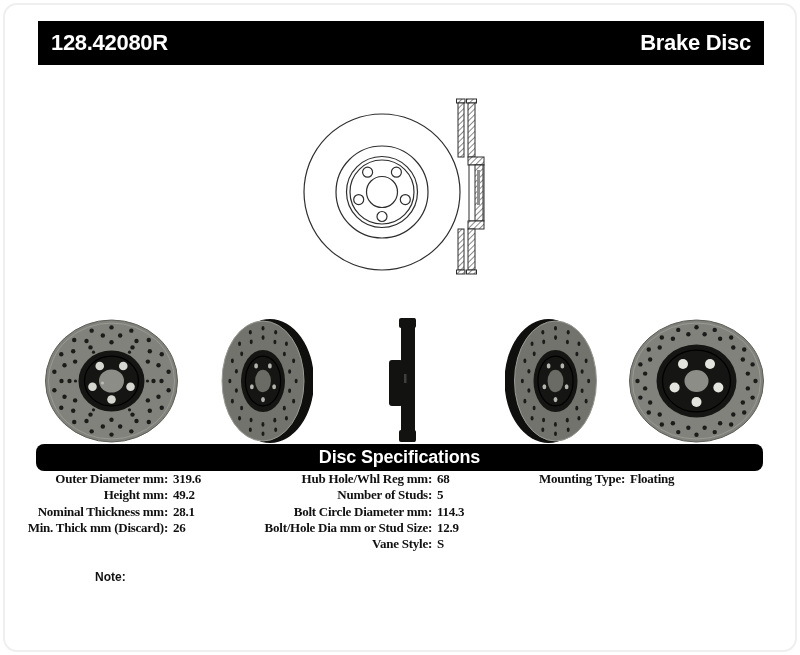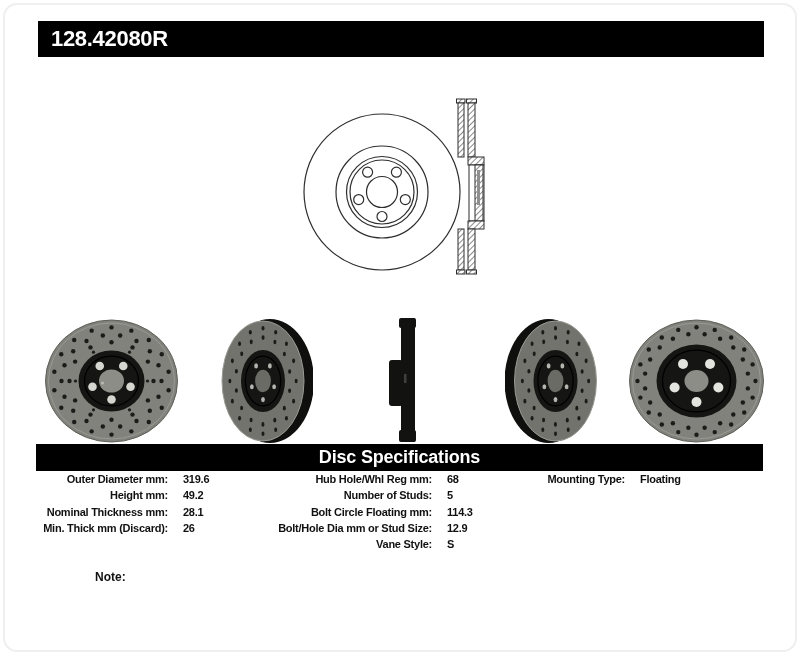--- a/index.html
+++ b/index.html
@@ -9,55 +9,56 @@
   }
   .corner-frame{
     position:absolute;inset:3px;border:2px solid #efefef;border-radius:14px;
     pointer-events:none;
   }
   .black-bar{
     position:absolute;background:#000;color:#fff;font-weight:bold;
     box-sizing:border-box;
   }
   #header-bar{
-    left:38px;top:21px;width:726px;height:36px;
+    left:38px;top:21px;width:726px;height:44px;
     display:flex;align-items:center;justify-content:space-between;
     padding:0 13px;font-size:22px;letter-spacing:-0.3px;
   }
   #spec-bar{
     left:36px;top:444px;width:727px;height:27px;
     display:flex;align-items:center;justify-content:center;
-    font-size:18px;letter-spacing:-0.2px;
+    font-size:18px;letter-spacing:-0.2px;border-radius:8px;
   }
   #diagram-svg{position:absolute;left:280px;top:88px;}
   .photo{position:absolute;}
   .spec-col{position:absolute;top:471px;}
   #spec-col-left{left:20px;}
   #spec-col-middle{left:270px;}
   #spec-col-right{left:480px;}
   .spec-row{
     display:flex;height:16.3px;align-items:center;
-    font-weight:bold;font-size:11px;letter-spacing:-0.25px;white-space:nowrap;
+    font-weight:bold;font-size:13px;letter-spacing:-0.25px;white-space:nowrap;font-family:Liberation Serif, serif;
   }
   .spec-label{display:flex;justify-content:flex-end;overflow:visible;}
   #spec-col-left  .spec-label{width:148px;}
   #spec-col-middle .spec-label{width:162px;}
   #spec-col-right .spec-label{width:145px;text-align:center;}
-  .spec-value{margin-left:15px;}
+  .spec-value{margin-left:5px;}
   #note-label{
     position:absolute;left:95px;top:570px;font-weight:bold;font-size:12px;
   }
 </style>
 </head>
 <body>
 
 <div class="corner-frame"></div>
 
 <div id="header-bar" class="black-bar">
   <span>128.42080R</span>
+  <span>Brake Disc</span>
 </div>
 
 <svg id="diagram-svg" width="230" height="200" viewBox="0 0 230 200">
   <defs>
     <pattern id="hatch" width="4" height="4" patternUnits="userSpaceOnUse" patternTransform="rotate(45)">
       <rect width="4" height="4" fill="#ffffff"></rect>
       <line x1="0" y1="0" x2="0" y2="4" stroke="#3a3a3a" stroke-width="1.2"></line>
     </pattern>
   </defs>
 
@@ -354,21 +355,21 @@
     <span class="spec-value">68</span>
   </div>
   <div class="spec-row">
     <div class="spec-label">
         <span>Number of Studs:</span>
       </div>
     <span class="spec-value">5</span>
   </div>
   <div class="spec-row">
     <div class="spec-label">
-        <span>Bolt Circle Floating mm:</span>
+        <span>Bolt Circle Diameter mm:</span>
       </div>
     <span class="spec-value">114.3</span>
   </div>
   <div class="spec-row">
     <div class="spec-label">
         <span>Bolt/Hole Dia mm or Stud Size:</span>
       </div>
     <span class="spec-value">12.9</span>
   </div>
   <div class="spec-row">

